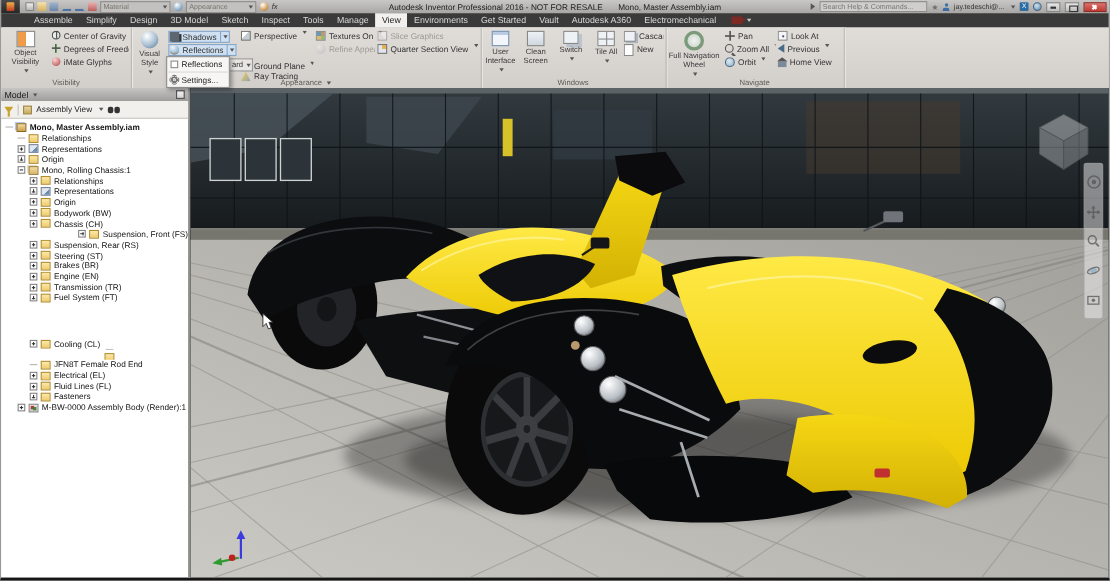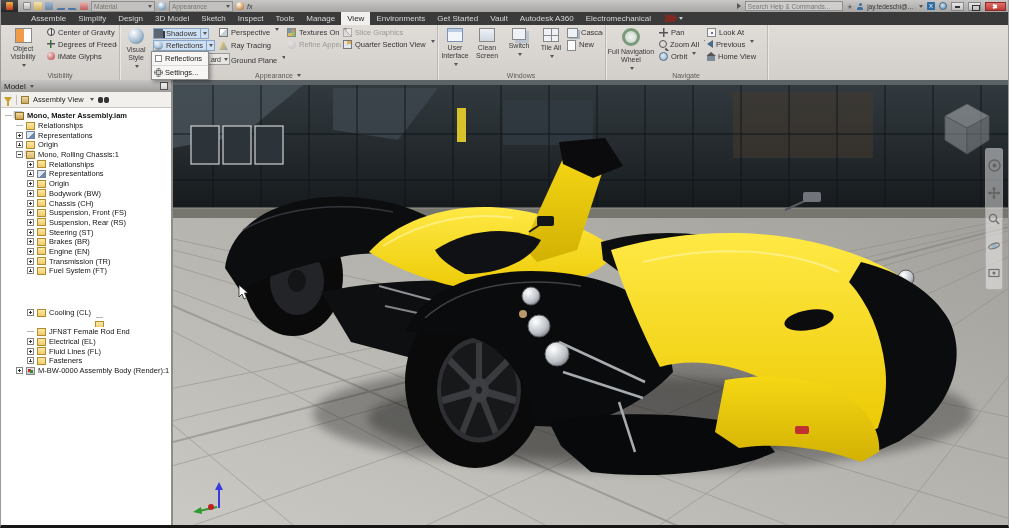--- a/index.html
+++ b/index.html
@@ -166,20 +166,23 @@
           <span class="caret"></span>
         </span>
       <span class="sphere"></span>
       <span class="qcombo">
           <span>Appearance</span>
           <span class="caret"></span>
         </span>
       <span class="sphere warm"></span>
       <span class="fx">fx</span>
     </div>
+    <div class="titletext">
+      <span>Autodesk Inventor Professional 2016 - NOT FOR RESALE</span><span class="doc">Mono, Master Assembly.iam</span>
+    </div>
     <div class="tright">
       <span class="tri-r"></span>
       <input class="searchbox" placeholder="Search Help &amp; Commands..." style="">
       <span class="star"></span>
       <span class="person"></span>
       <span class="usertext">jay.tedeschi@...</span>
       <span class="caret"></span>
       <span class="xchg"></span>
       <span class="globe"></span>
       <span class="winbtn min"></span>
@@ -258,21 +261,21 @@
       <div class="sbtn" style="left:100px;top:3px;width:62px;">
         <span class="ic ic-persp"></span>
         <span>Perspective</span>
         <span class="caret"></span>
       </div>
       <div class="sbtn" style="left:100px;top:15px;width:66px;margin-top:16px;">
         <span class="ic ic-ground"></span>
         <span>Ground Plane</span>
         <span class="caret"></span>
       </div>
-      <div class="sbtn" style="left:100px;top:16px;width:62px;">
+      <div class="sbtn" style="left:100px;top:40px;width:62px;">
         <span class="ic ic-ray"></span>
         <span>Ray Tracing</span>
       </div>
       <div class="sbtn" style="left:168px;top:3px;width:60px;">
         <span class="ic ic-tex"></span>
         <span>Textures On</span>
         <span class="caret"></span>
       </div>
       <div class="sbtn dis" style="left:168px;top:15px;width:54px;">
         <span class="ic ic-refine"></span>
@@ -441,21 +444,21 @@
         <div class="trow" style="padding-left: 26px;">
           <span class="exp plus"></span>
           <span class="ti ti-folder"></span>
           <span>Bodywork (BW)</span>
         </div>
         <div class="trow" style="padding-left: 26px;">
           <span class="exp plus"></span>
           <span class="ti ti-folder"></span>
           <span>Chassis (CH)</span>
         </div>
-        <div class="trow" style="padding-left: 26px;">
+        <div class="trow" style="padding-left: 26px; justify-content: flex-end;">
           <span class="exp plus"></span>
           <span class="ti ti-folder"></span>
           <span>Suspension, Front (FS)</span>
         </div>
         <div class="trow" style="padding-left: 26px;">
           <span class="exp plus"></span>
           <span class="ti ti-folder"></span>
           <span>Suspension, Rear (RS)</span>
         </div>
         <div class="trow" style="padding-left: 26px;">

